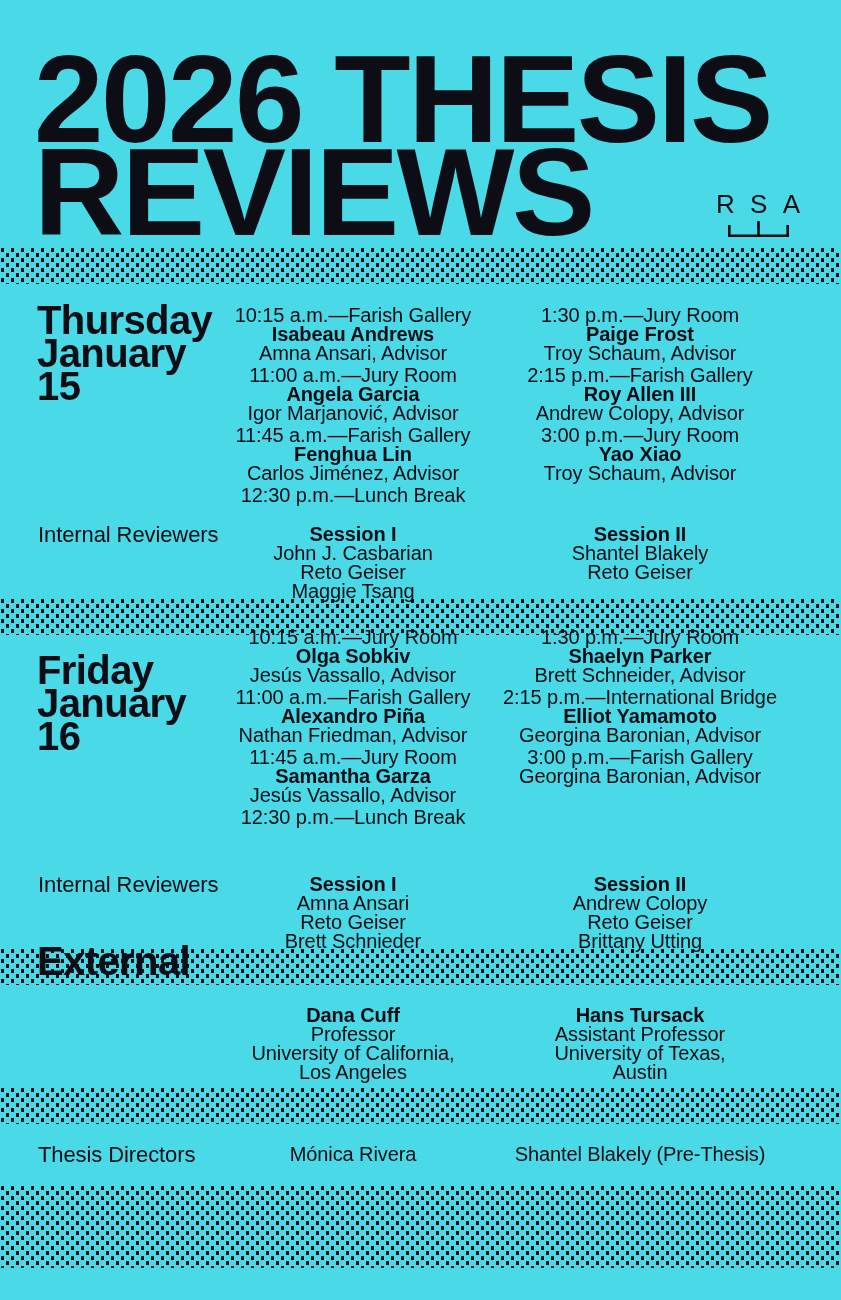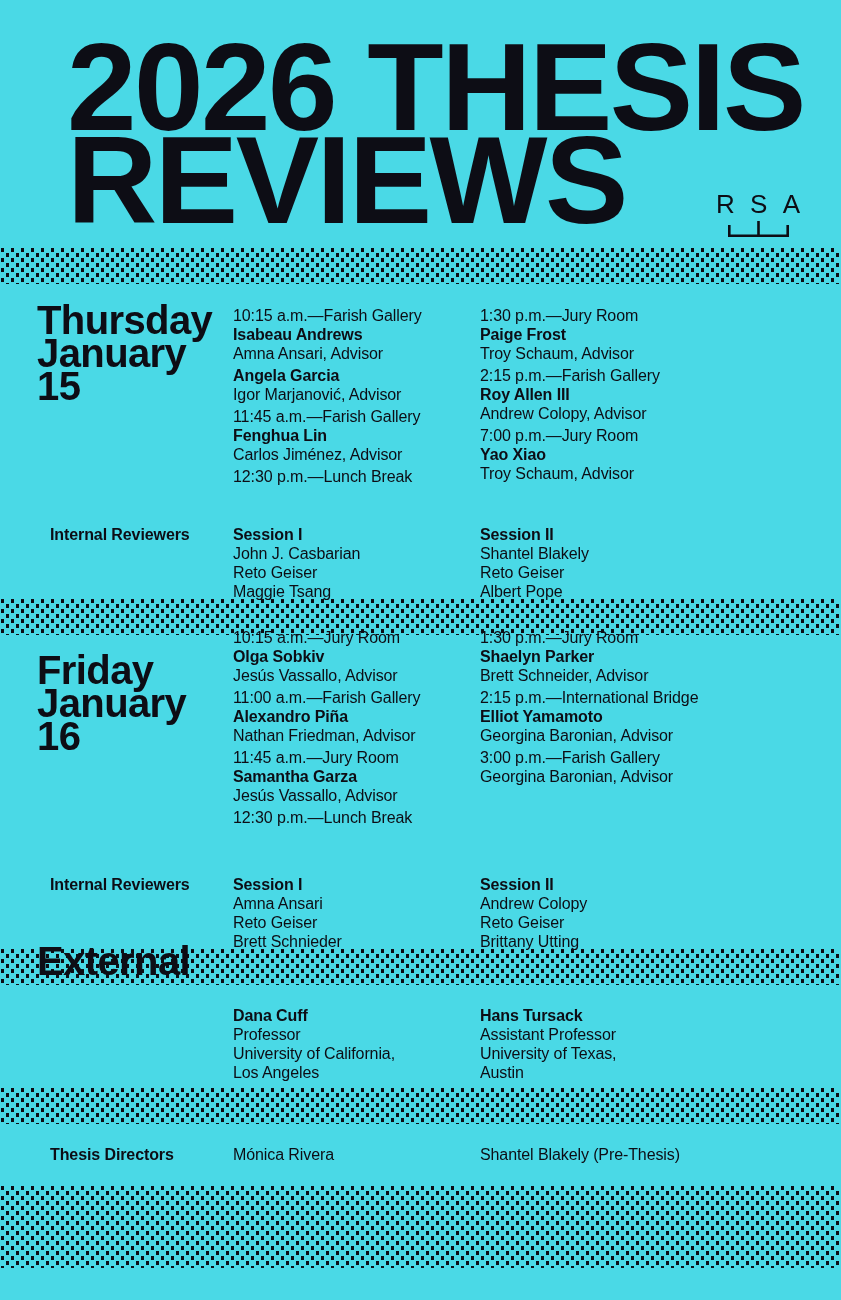--- a/index.html
+++ b/index.html
@@ -10,25 +10,24 @@
   .page{
     position:relative;
     width:841px;height:1300px;
     background:var(--bg);
     color:var(--ink);
     font-family:"Liberation Sans",sans-serif;
     overflow:hidden;
   }
   
   .title{
-    position:absolute;left:34px;top:40px;
+    position:absolute;left:34px;top:52px;
     font-size:125px;font-weight:bold;
     line-height:93px;letter-spacing:-2.5px;
     white-space:nowrap;
-    margin-left:33px;
   }
   
   .logo{position:absolute;left:716px;top:191px;width:84px;}
   .logo-letters{
     display:flex;justify-content:space-between;
     font-size:26px;font-weight:500;line-height:26px;
   }
   .logo-bracket{display:block;margin:3px 0 0 12px;}
   
   .band{
@@ -43,31 +42,31 @@
   
   .big-heading{
     position:absolute;left:37px;
     font-size:40px;font-weight:600;
     line-height:33px;letter-spacing:-0.6px;
   }
   .dh1{top:304px}.dh2{top:654px}.ext-h{top:945px}
   
   .col{
     position:absolute;
-    font-size:16px;line-height:19px;letter-spacing:-0.1px;
+    font-size:20px;line-height:19px;letter-spacing:-0.1px;text-align:center;
   }
   .c1{left:233px;width:240px}
   .c2{left:480px;width:320px}
   .t-thu{top:306px}.t-fri{top:628px}
   .entry{margin-bottom:3px}
   .bold{font-weight:bold}
   
   .row-label{
     position:absolute;left:38px;
-    font-size:16px;line-height:19px;font-weight:bold;letter-spacing:-0.1px;margin-left:12px;
+    font-size:22px;line-height:19px;font-weight:normal;letter-spacing:-0.1px;
   }
   .int1{top:525px}.int2{top:875px}.dir{top:1145px}
   .ext-t{top:1006px}
 </style>
 </head>
 <body>
 
 <div class="page">
 
   <div class="title">
@@ -98,20 +97,21 @@
     <div>15</div>
   </div>
 
   <div class="col c1 t-thu">
     <div class="entry">
       <div>10:15 a.m.—Farish Gallery</div>
       <div class="bold">Isabeau Andrews</div>
       <div>Amna Ansari, Advisor</div>
     </div>
     <div class="entry">
+      <div>11:00 a.m.—Jury Room</div>
       <div class="bold">Angela Garcia</div>
       <div>Igor Marjanović, Advisor</div>
     </div>
     <div class="entry">
       <div>11:45 a.m.—Farish Gallery</div>
       <div class="bold">Fenghua Lin</div>
       <div>Carlos Jiménez, Advisor</div>
     </div>
     <div>12:30 p.m.—Lunch Break</div>
   </div>
@@ -121,38 +121,37 @@
       <div>1:30 p.m.—Jury Room</div>
       <div class="bold">Paige Frost</div>
       <div>Troy Schaum, Advisor</div>
     </div>
     <div class="entry">
       <div>2:15 p.m.—Farish Gallery</div>
       <div class="bold">Roy Allen III</div>
       <div>Andrew Colopy, Advisor</div>
     </div>
     <div class="entry">
-      <div>7:00 p.m.—Jury Room</div>
+      <div>3:00 p.m.—Jury Room</div>
       <div class="bold">Yao Xiao</div>
       <div>Troy Schaum, Advisor</div>
     </div>
   </div>
 
   <div class="row-label int1">Internal Reviewers</div>
   <div class="col c1 int1">
     <div class="bold">Session I</div>
     <div>John J. Casbarian</div>
     <div>Reto Geiser</div>
     <div>Maggie Tsang</div>
   </div>
   <div class="col c2 int1">
     <div class="bold">Session II</div>
     <div>Shantel Blakely</div>
     <div>Reto Geiser</div>
-    <div>Albert Pope</div>
   </div>
 
   <div class="big-heading dh2">
     <div>Friday</div>
     <div>January</div>
     <div>16</div>
   </div>
 
   <div class="col c1 t-fri">
     <div class="entry">

